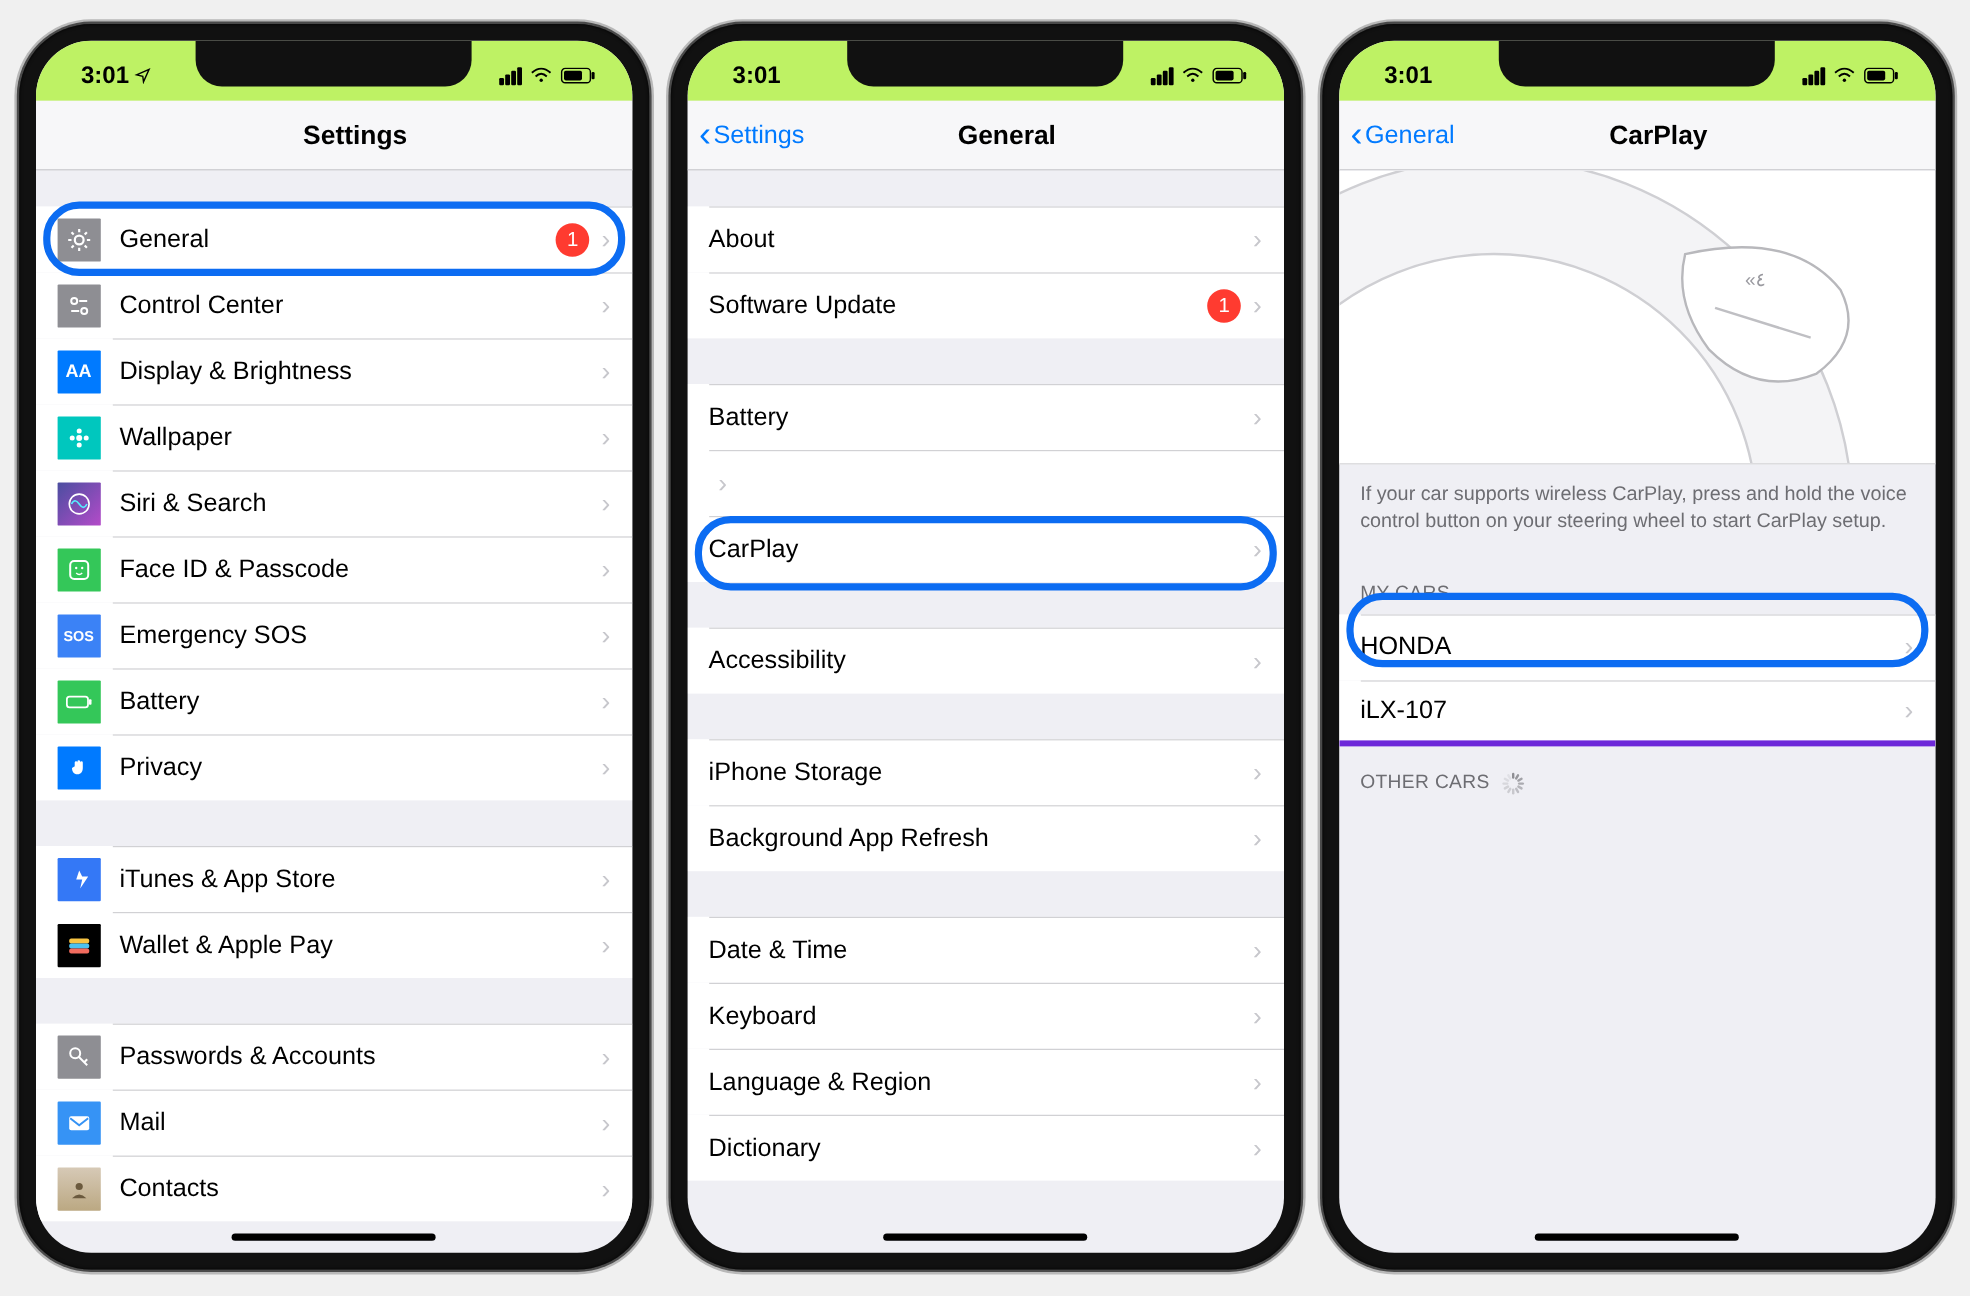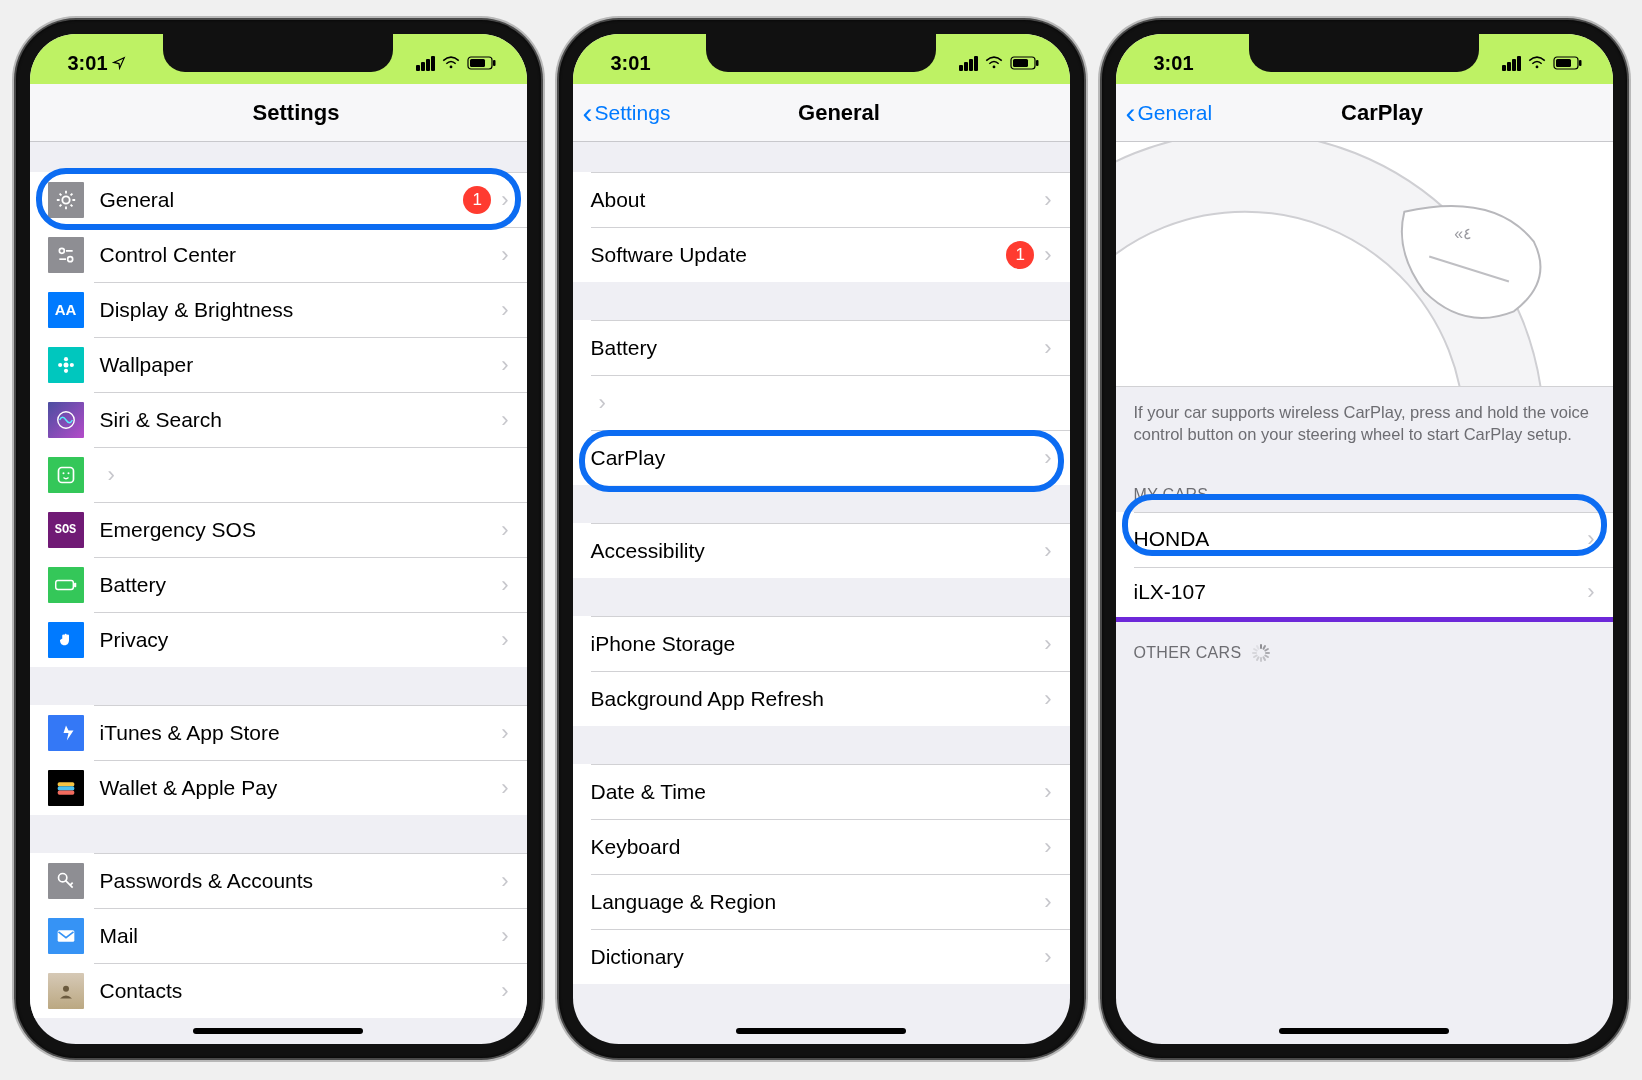--- a/index.html
+++ b/index.html
@@ -161,21 +161,21 @@
     width: 18px; height: 18px; position: relative;
   }
   .spinner span{
     position:absolute; left:50%; top:0; width:2px; height:5px; background:#8e8e93; border-radius:1px; transform-origin: 1px 9px;
   }
   
   .bg-gray   { background:#8e8e93; }
   .bg-cyan   { background:#00c7be; }
   .bg-black  { background:linear-gradient(135deg,#4b4ea0,#b44bc9); }
   .bg-green  { background:#34c759; }
-  .bg-red    { background:#701a75;font-family:Liberation Mono, monospace; }
+  .bg-red    { background:#3b82f6; }
   .bg-bluehand{ background:#007aff; }
   .bg-appstore{ background:#3478f6; }
   .bg-wallet { background:#000; }
   .bg-mail   { background:#3693f5; }
   .bg-contacts{ background:linear-gradient(180deg,#d6c9b6,#bba882);}
   .bg-aa     { background:#007aff; font-size:15px;}
   svg { display: block; }
 </style>
 </head>
 <body>
@@ -279,20 +279,21 @@
       </div>
       <div class="cell">
         <div class="cell-icon bg-green">
             <svg width="20" height="20" viewBox="0 0 24 24">
               <rect x="3" y="3" width="18" height="18" rx="4" fill="none" stroke="#fff" stroke-width="2"></rect>
               <circle cx="9" cy="10" r="1.2" fill="#fff"></circle>
               <circle cx="15" cy="10" r="1.2" fill="#fff"></circle>
               <path d="M9 15 Q12 18 15 15" stroke="#fff" fill="none" stroke-width="1.5"></path>
             </svg>
           </div>
+        <div class="cell-label">Face ID &amp; Passcode</div>
         <div class="chevron">›</div>
       </div>
       <div class="cell">
         <div class="cell-icon bg-red" style="font-size:12px">SOS</div>
         <div class="cell-label">Emergency SOS</div>
         <div class="chevron">›</div>
       </div>
       <div class="cell">
         <div class="cell-icon bg-green">
             <svg width="22" height="14" viewBox="0 0 30 14">

